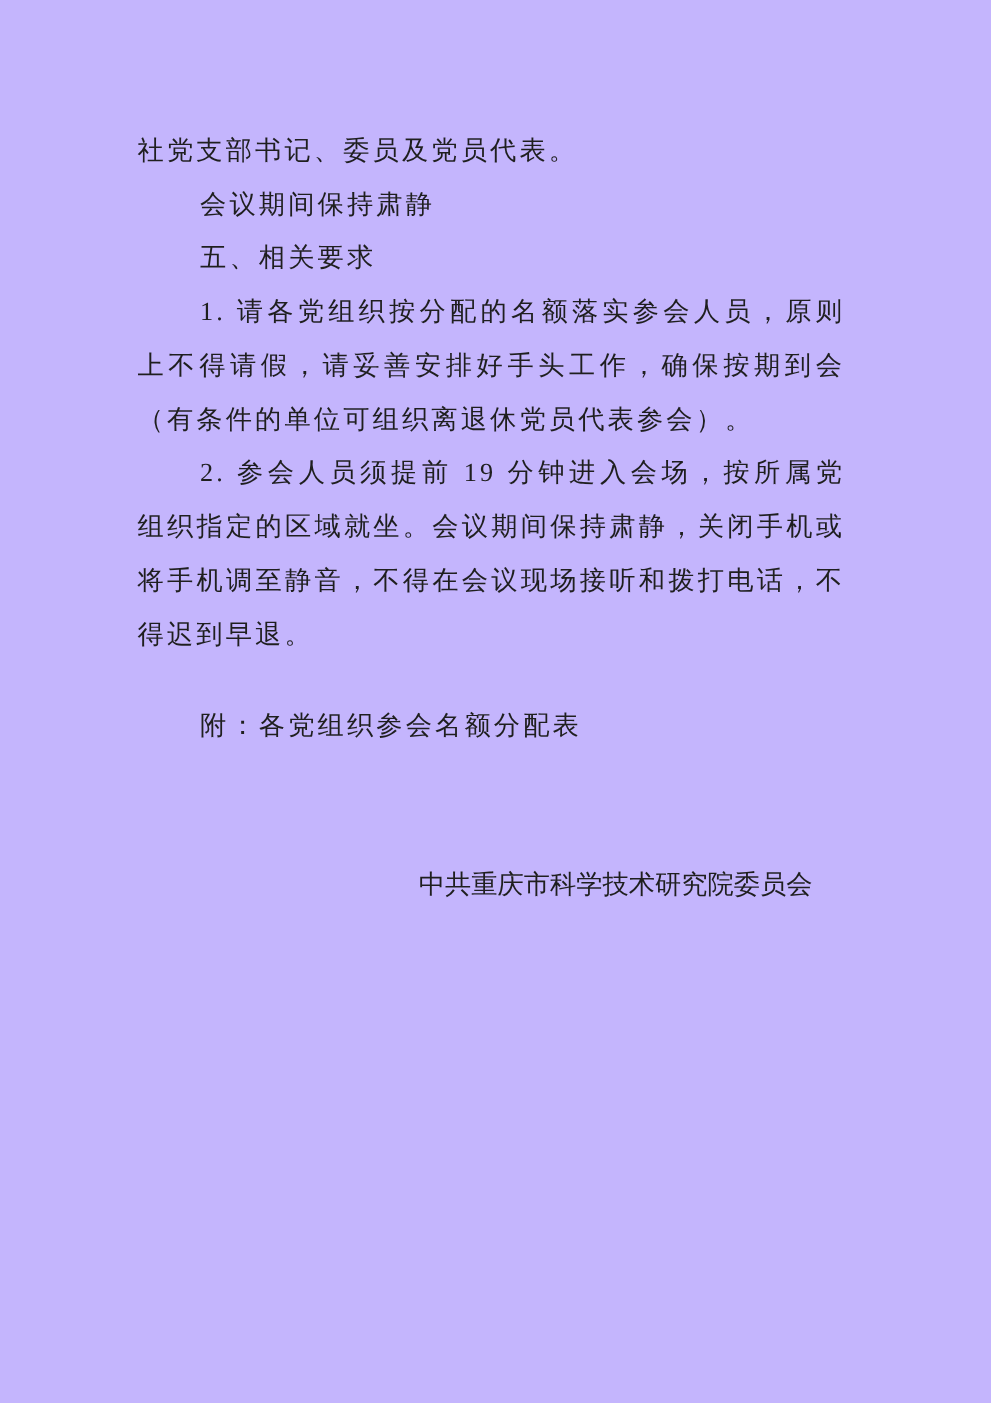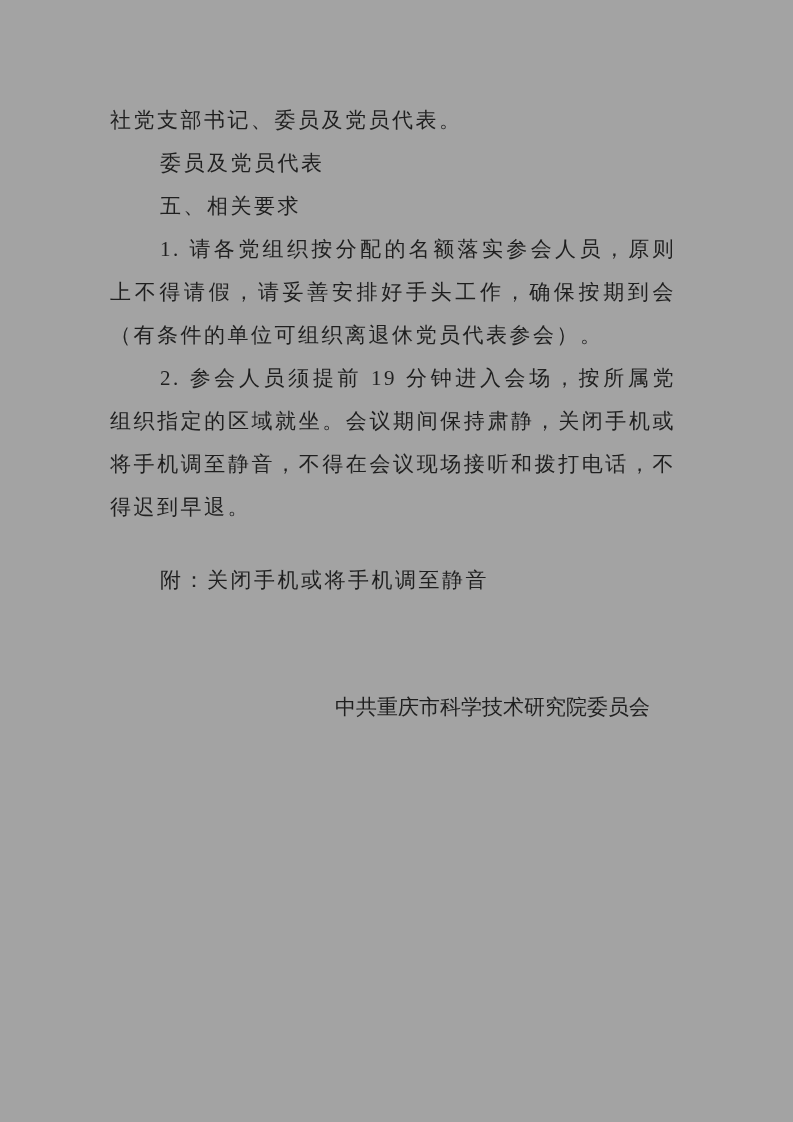--- a/index.html
+++ b/index.html
@@ -4,21 +4,21 @@
 <style>
   html, body {
     margin: 0;
     padding: 0;
     background: #ffffff;
   }
   .page {
     position: relative;
     width: 793px;
     height: 1122px;
-    background: #a3a3a3;
+    background: #c4b5fd;
     box-sizing: border-box;
     padding: 99px 117px 0 110px;
     font-family: "Liberation Serif", "DejaVu Serif", serif;
     font-size: 21px;
     line-height: 43px;
     color: #1f1f1f;
     overflow: hidden;
   }
   .body-text p {
     margin: 0;
@@ -45,23 +45,23 @@
     text-indent: 0;
     font-family: Liberation Serif, serif;
   }
 </style>
 </head>
 <body>
 
 <div class="page">
   <div class="body-text">
     <p>社党支部书记、委员及党员代表。</p>
-    <p class="indent">委员及党员代表</p>
+    <p class="indent">会议期间保持肃静</p>
     <p class="indent">五、相关要求</p>
     <p class="indent">1. 请各党组织按分配的名额落实参会人员，原则上不得请假，请妥善安排好手头工作，确保按期到会（有条件的单位可组织离退休党员代表参会）。</p>
     <p class="indent">2. 参会人员须提前 19 分钟进入会场，按所属党组织指定的区域就坐。会议期间保持肃静，关闭手机或将手机调至静音，不得在会议现场接听和拨打电话，不得迟到早退。</p>
-    <p class="indent attachment">附：关闭手机或将手机调至静音</p>
+    <p class="indent attachment">附：各党组织参会名额分配表</p>
   </div>
 
   <div class="signature">
     <p>中共重庆市科学技术研究院委员会</p>
   </div>
 </div>
 
 </body></html>

